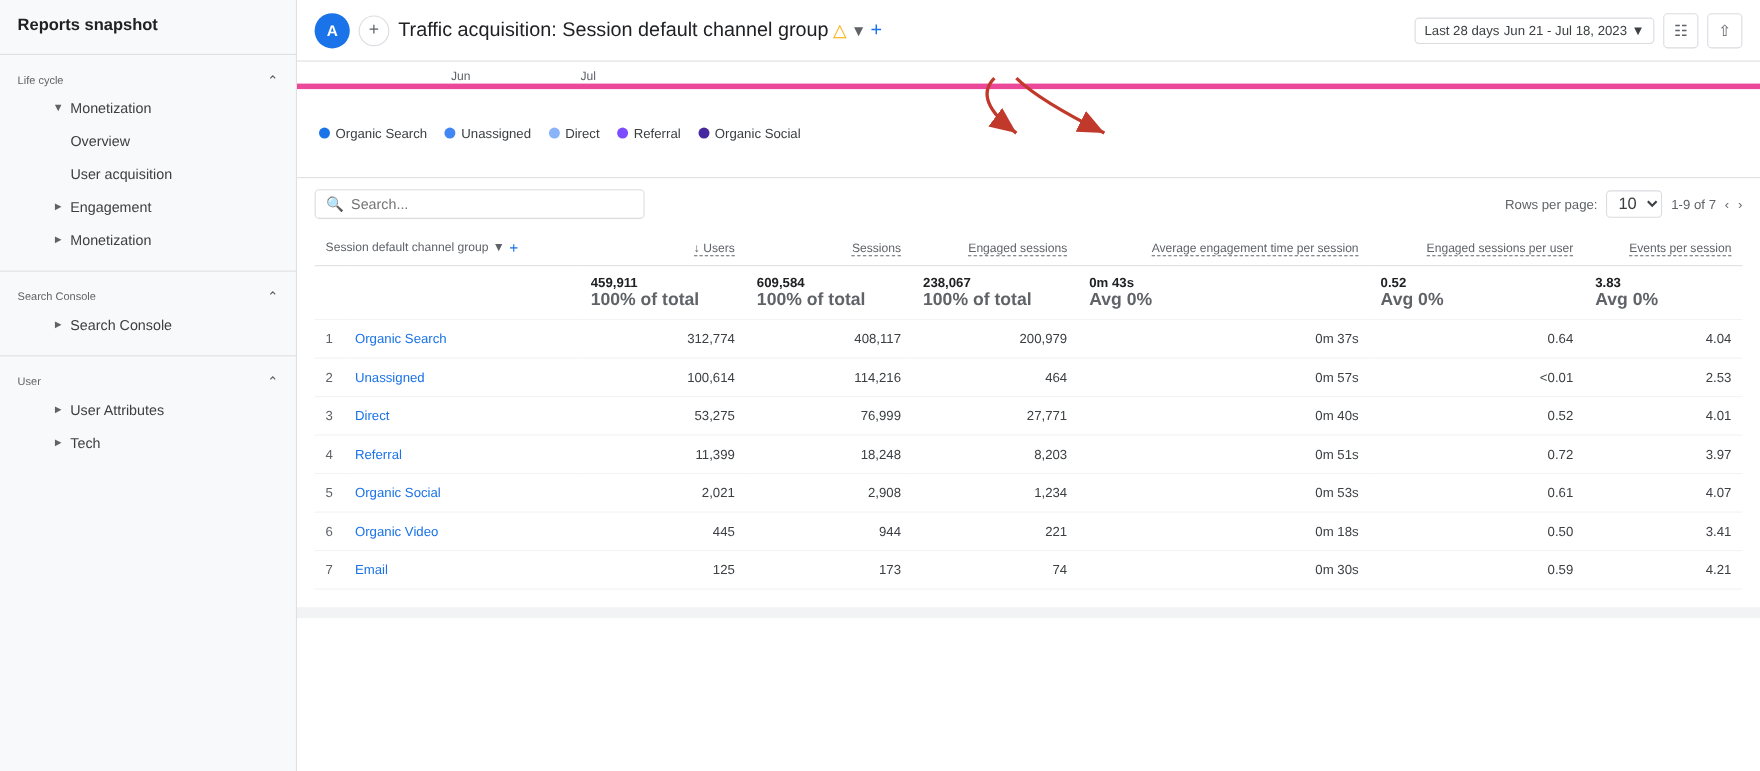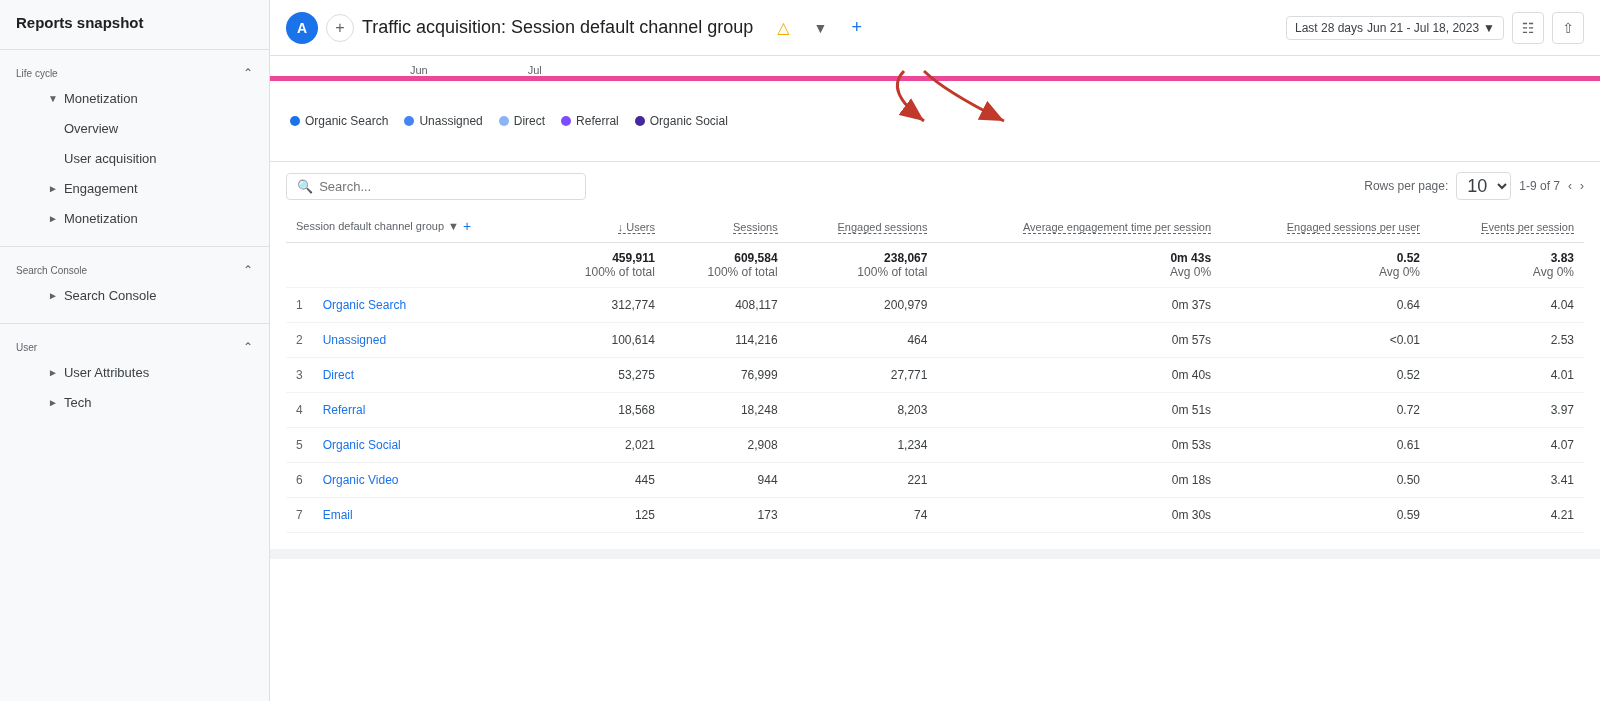--- a/index.html
+++ b/index.html
@@ -87,21 +87,21 @@
       width: 28px; height: 28px;
       border: 1px solid #dadce0;
       border-radius: 50%;
       display: flex; align-items: center; justify-content: center;
       cursor: pointer; font-size: 16px; color: #5f6368; background: #fff;
     }
     .header-title {
       font-size: 18px; font-weight: 500; color: #202124;
       flex: 1;
     }
-    .header-title-inner { display: flex; align-items: center; gap: 24px; }
+    .header-title-inner { display: flex; align-items: center; gap: 4px; }
     .warning-icon { color: #f9ab00; font-size: 16px; }
     .header-controls { display: flex; align-items: center; gap: 8px; }
     .date-range {
       font-size: 12px; color: #3c4043;
       border: 1px solid #dadce0; border-radius: 4px;
       padding: 4px 8px; cursor: pointer;
       display: flex; align-items: center; gap: 4px;
     }
     .icon-btn {
       width: 32px; height: 32px;
@@ -146,21 +146,21 @@
     .search-box input {
       border: none; outline: none; font-size: 13px; color: #3c4043;
       background: transparent; width: 100%;
     }
     .rows-control {
       display: flex; align-items: center; gap: 8px;
       font-size: 12px; color: #5f6368;
     }
     .rows-select {
       border: 1px solid #dadce0; border-radius: 4px;
-      padding: 2px 6px; font-size: 18px; background: #fff; color: #3c4043;
+      padding: 2px 6px; font-size: 15px; background: #fff; color: #3c4043;
     }
 
     
     #data-table { width: 100%; border-collapse: collapse; font-size: 12px; }
     #data-table thead th {
       text-align: right;
       padding: 8px 10px;
       font-size: 11px;
       color: #5f6368;
       border-bottom: 1px solid #e0e0e0;
@@ -189,22 +189,22 @@
     
     .channel-col-header { display: flex; align-items: center; gap: 4px; }
     .filter-icon { font-size: 11px; color: #5f6368; cursor: pointer; }
     .plus-icon { font-size: 14px; color: #1a73e8; cursor: pointer; }
 
     
     #content::-webkit-scrollbar { width: 6px; }
     #content::-webkit-scrollbar-track { background: #f1f3f4; }
     #content::-webkit-scrollbar-thumb { background: #dadce0; border-radius: 3px; }
 
-    .total-cell { display: flex; flex-direction: column; align-items: flex-end; }
-    .total-sub { font-size: 12px; font-weight: 400; color: #5f6368; }
+    .total-cell { display: flex; flex-direction: column; align-items: flex-start; }
+    .total-sub { font-size: 16px; font-weight: 700; color: #5f6368; }
 
     
     #h-scroll { height: 10px; background: #f1f3f4; overflow-x: scroll; }
     #h-scroll-inner { width: 1200px; height: 1px; }
   </style>
 </head>
 <body>
 
 <nav id="sidebar">
   <div class="sidebar-title">Reports snapshot</div>
@@ -460,21 +460,21 @@
       <td>53,275</td>
       <td>76,999</td>
       <td>27,771</td>
       <td>0m 40s</td>
       <td>0.52</td>
       <td>4.01</td>
     </tr>
             <tr>
       <td class="left-col row-num">4</td>
       <td class="left-col channel">Referral</td>
-      <td>18,568</td>
+      <td>11,399</td>
       <td>18,248</td>
       <td>8,203</td>
       <td>0m 51s</td>
       <td>0.72</td>
       <td>3.97</td>
     </tr>
             <tr>
       <td class="left-col row-num">5</td>
       <td class="left-col channel">Organic Social</td>
       <td>2,021</td>

